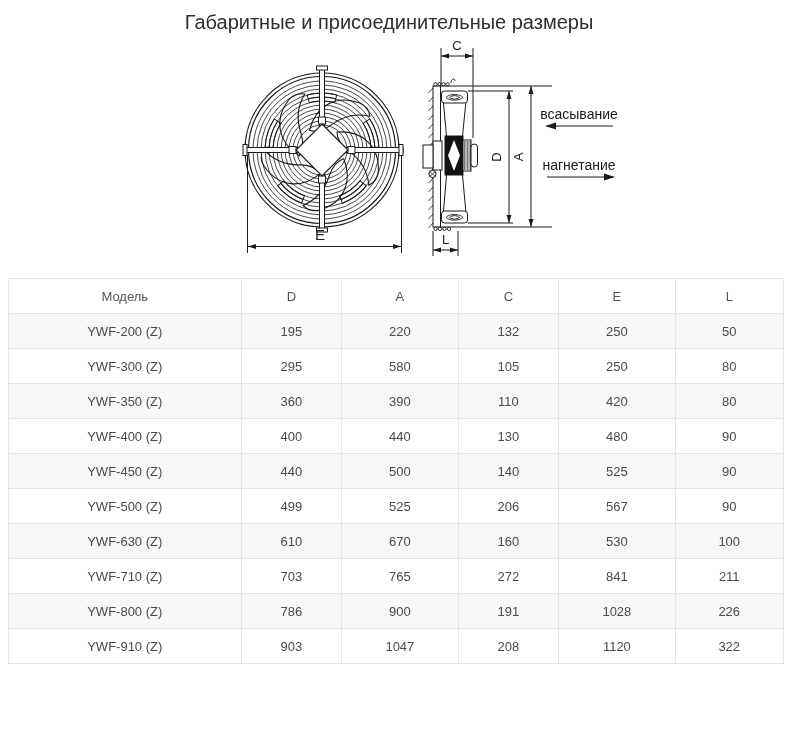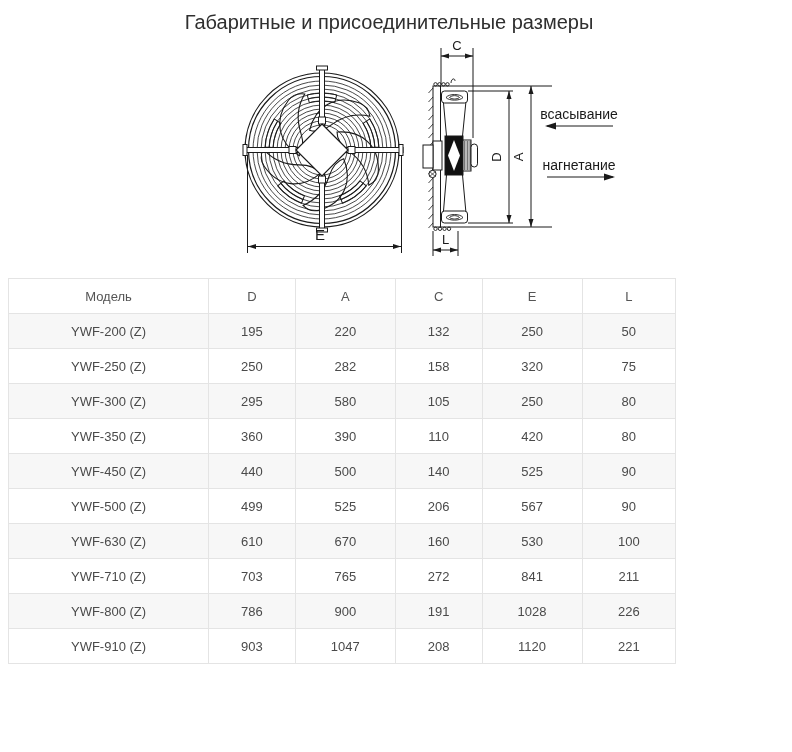--- a/index.html
+++ b/index.html
@@ -26,21 +26,21 @@
   }
   .drawing-wrap{width:792px;height:238px;}
   svg text{
     font-family:"Liberation Sans","DejaVu Sans",sans-serif;
     fill:var(--line);
   }
   .dim-letter{font-size:13px;}
   .dim-letter-big{font-size:15px;}
   .flow-word{font-size:14px;}
   table.dims{
-    width:668px;
+    width:776px;
     margin:2px 8px 0 8px;
     border-collapse:collapse;
     font-size:13px;
   }
   table.dims th, table.dims td{
     border:1px solid var(--border);
     height:35px;
     padding:0 4px;
     text-align:center;
     vertical-align:middle;
@@ -234,44 +234,44 @@
   <tbody>
       <tr>
         <td>YWF-200 (Z)</td>
         <td>195</td>
         <td>220</td>
         <td>132</td>
         <td>250</td>
         <td>50</td>
       </tr>
       <tr>
-        <td>YWF-250 (Z)</td>
-        <td>250</td>
-        <td>282</td>
-        <td>158</td>
-        <td>320</td>
-        <td>75</td>
-      </tr>
-      <tr>
         <td>YWF-300 (Z)</td>
         <td>295</td>
         <td>580</td>
         <td>105</td>
         <td>250</td>
         <td>80</td>
       </tr>
       <tr>
         <td>YWF-350 (Z)</td>
         <td>360</td>
         <td>390</td>
         <td>110</td>
         <td>420</td>
         <td>80</td>
       </tr>
       <tr>
+        <td>YWF-400 (Z)</td>
+        <td>400</td>
+        <td>440</td>
+        <td>130</td>
+        <td>480</td>
+        <td>90</td>
+      </tr>
+      <tr>
         <td>YWF-450 (Z)</td>
         <td>440</td>
         <td>500</td>
         <td>140</td>
         <td>525</td>
         <td>90</td>
       </tr>
       <tr>
         <td>YWF-500 (Z)</td>
         <td>499</td>
@@ -303,16 +303,16 @@
         <td>191</td>
         <td>1028</td>
         <td>226</td>
       </tr>
       <tr>
         <td>YWF-910 (Z)</td>
         <td>903</td>
         <td>1047</td>
         <td>208</td>
         <td>1120</td>
-        <td>221</td>
+        <td>322</td>
       </tr>
     </tbody>
 </table>
 
 </body></html>

